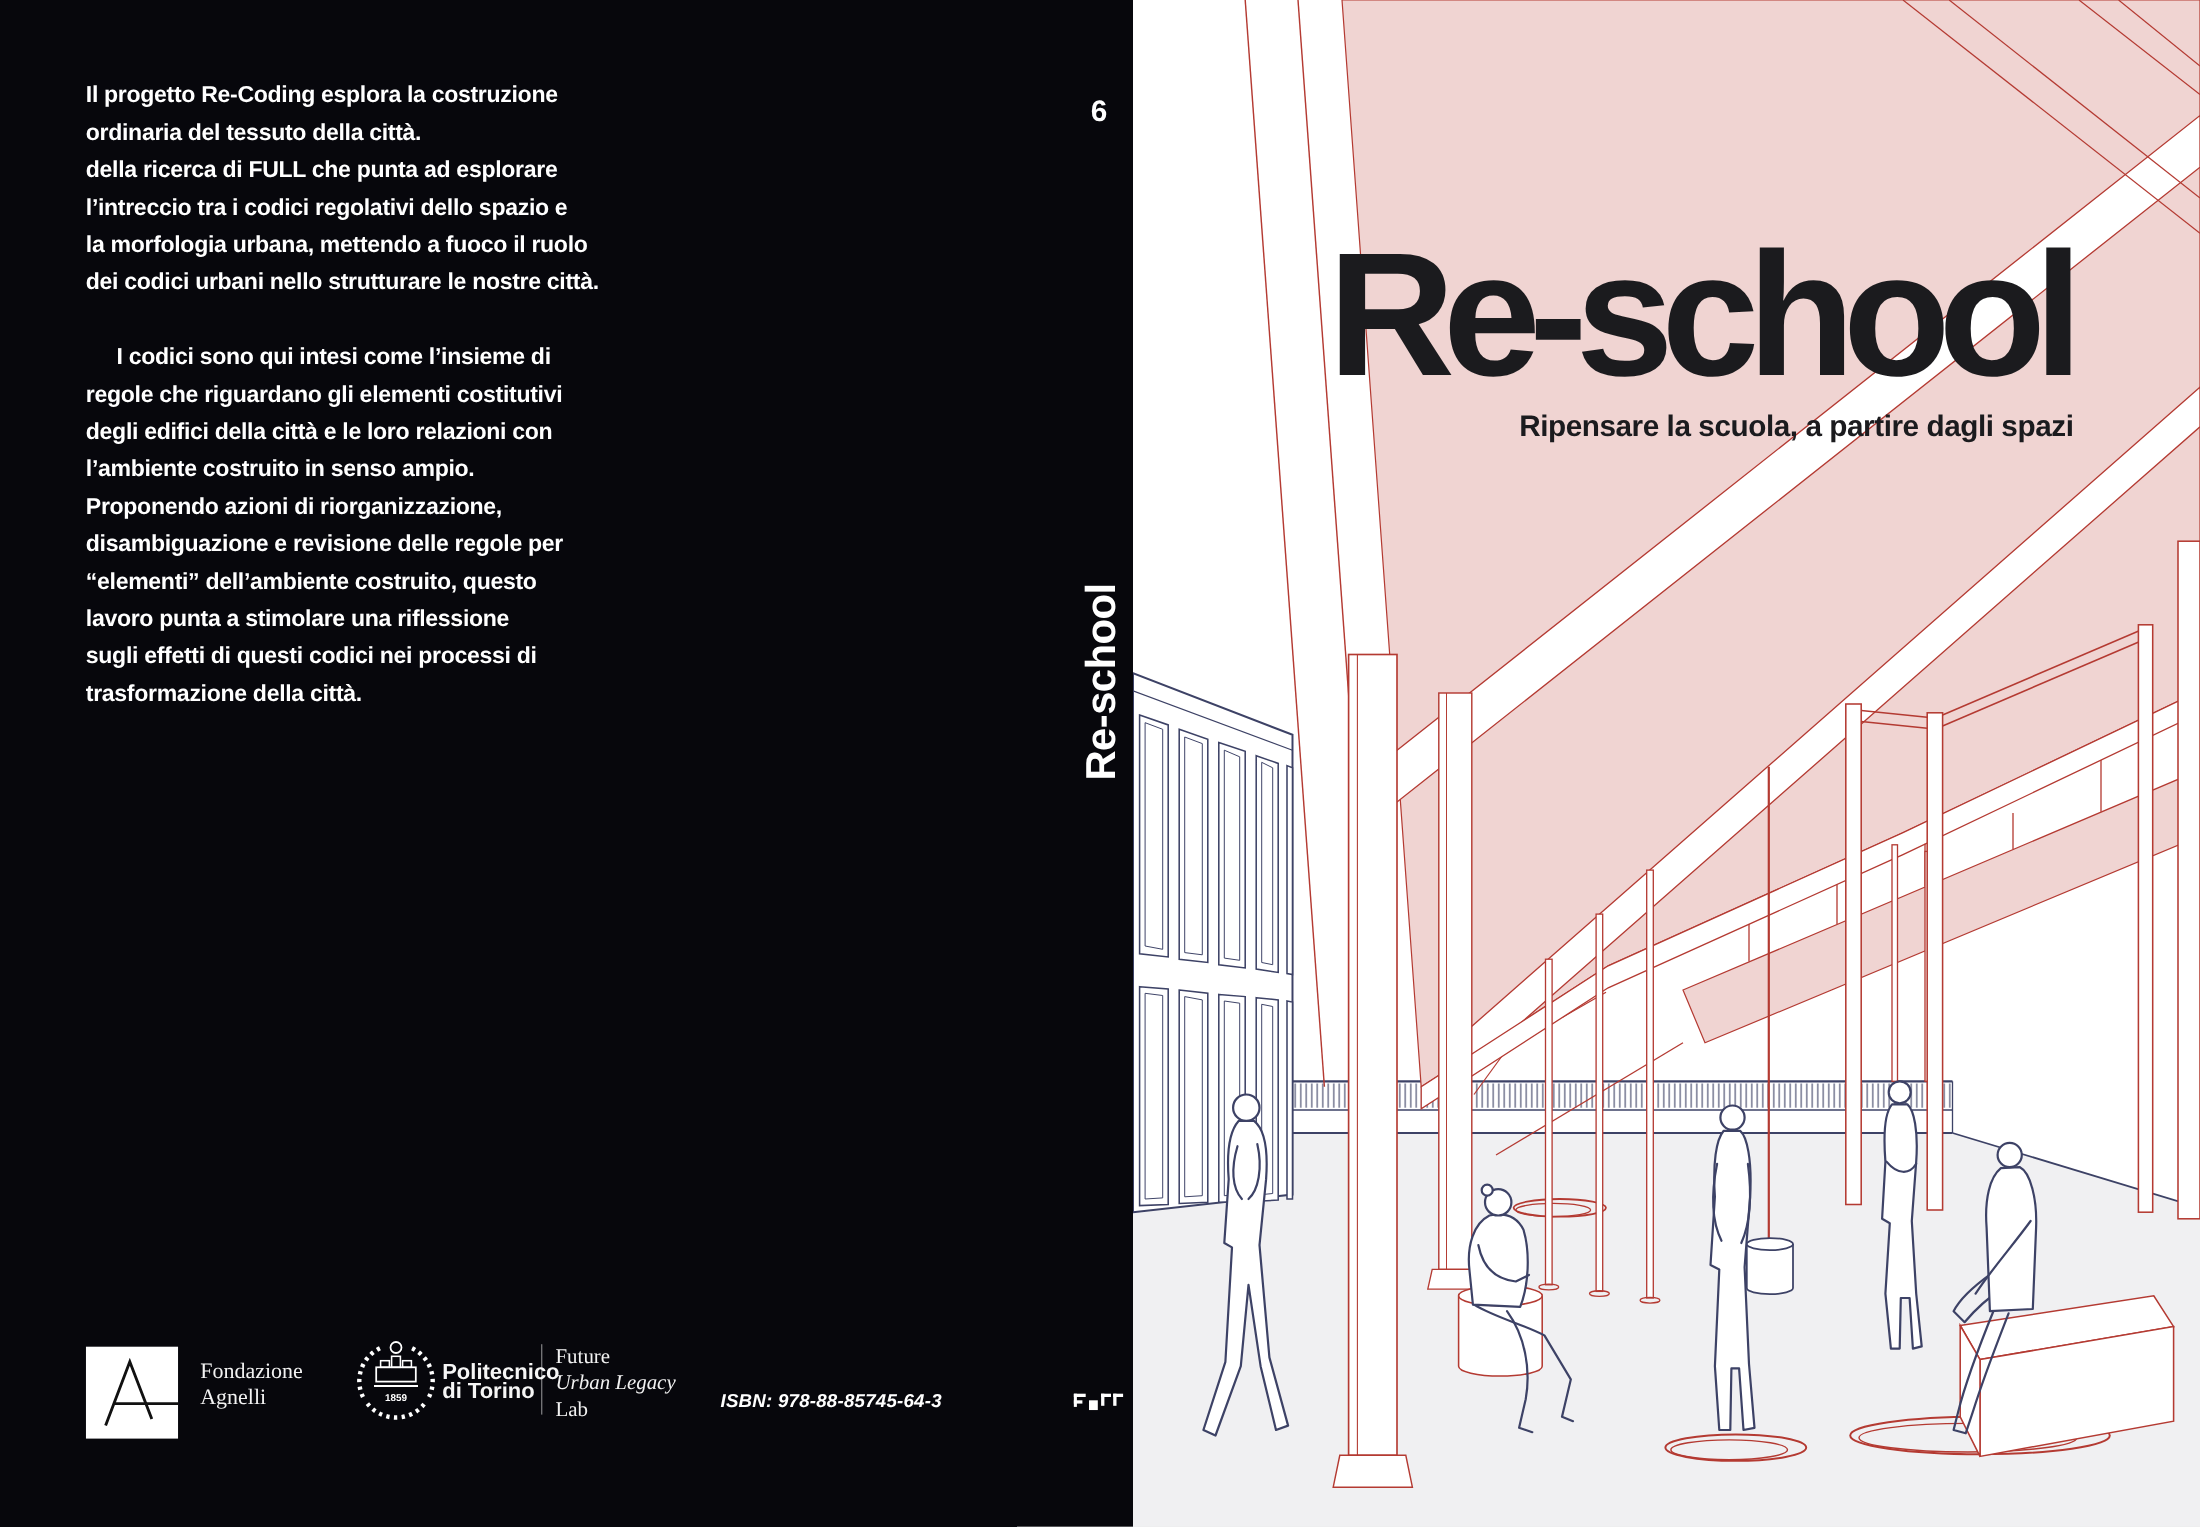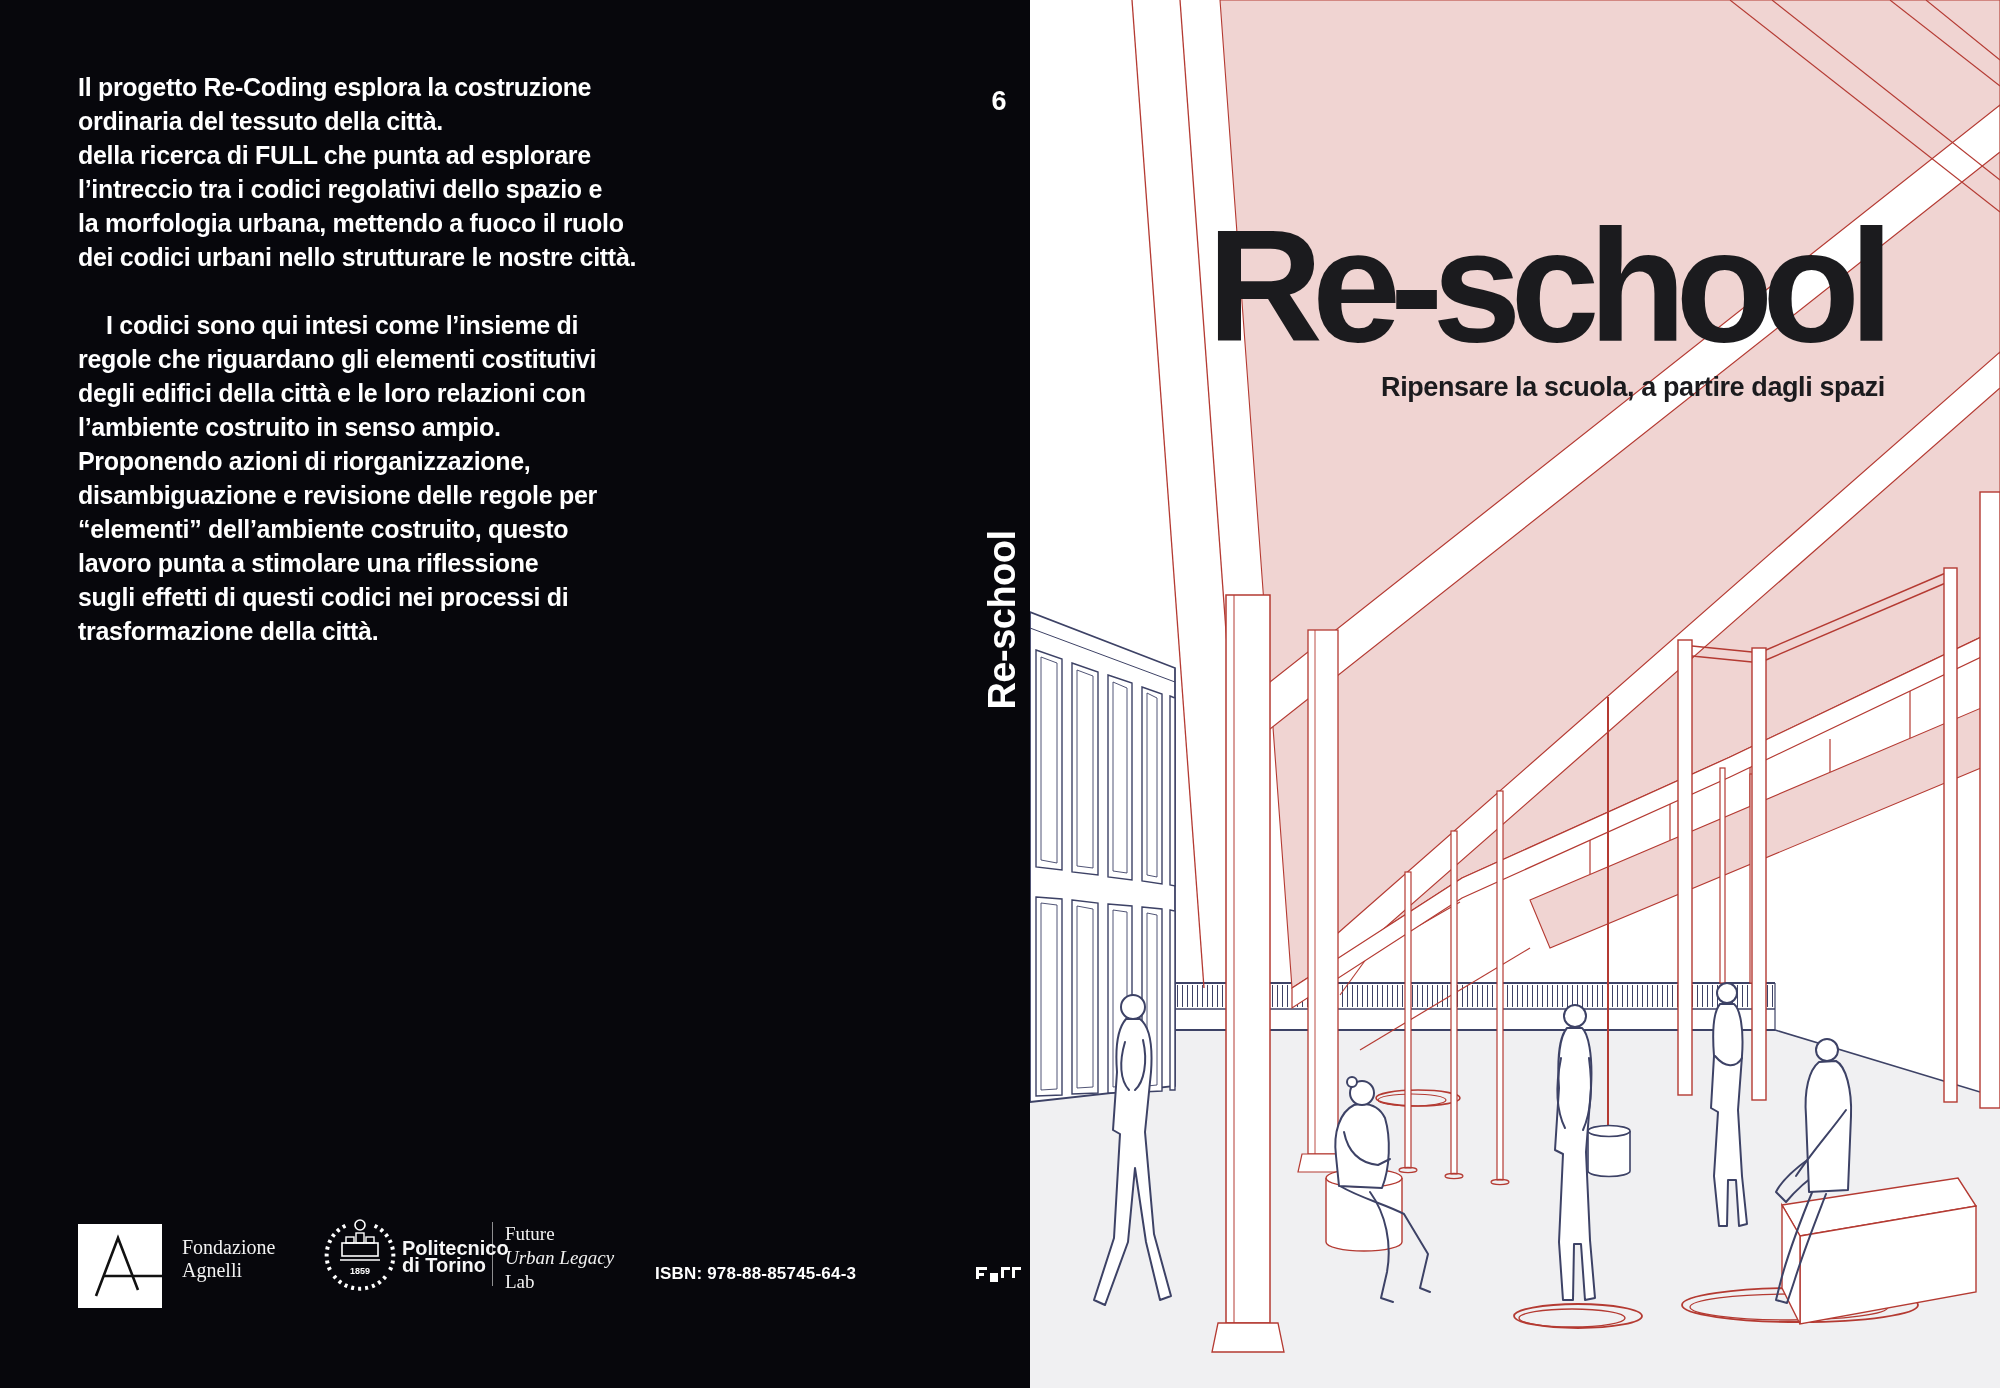--- a/index.html
+++ b/index.html
@@ -4,30 +4,30 @@
 <style>
   :root{
     --black:#07070c; --white:#ffffff; --pink:#f0d4d2; --red:#b43a32;
     --navy:#3d4266; --floor:#f0f0f2; --ink:#1b1b1e;
   }
   *{margin:0;padding:0;box-sizing:border-box;}
   body{width:2000px;height:1388px;background:#fff;font-family:"Liberation Sans",sans-serif;overflow:hidden;}
   .page{position:relative;width:2000px;height:1388px;}
   
   .back{position:absolute;left:0;top:0;width:1030px;height:1388px;background:var(--black);}
-  .blurb{position:absolute;left:78px;top:70px;color:#fff;font-weight:bold;font-size:25px;line-height:34px;letter-spacing:-0.3px;white-space:nowrap;}
+  .blurb{position:absolute;left:78px;top:70px;color:#fff;font-weight:bold;font-size:21px;line-height:34px;letter-spacing:-0.3px;white-space:nowrap;}
   .blurb .para2{margin-top:34px;margin-left:28px;}
   .fa-box{position:absolute;left:78px;top:1224px;}
   .fa-text{position:absolute;left:182px;top:1236px;color:#f2f2f2;font-family:"Liberation Serif",serif;font-size:20px;line-height:23px;font-weight:normal;}
   .polito-seal{position:absolute;left:316px;top:1212px;}
   .polito-text{position:absolute;left:402px;top:1240px;color:#f6f6f6;font-size:20px;line-height:17px;font-weight:bold;}
   .divider{position:absolute;left:492px;top:1222px;width:1px;height:64px;background:rgba(255,255,255,.55);}
   .full-text{position:absolute;left:505px;top:1222px;color:#f2f2f2;font-family:"Liberation Serif",serif;font-size:19px;line-height:24px;}
   .full-text .it{font-style:italic;}
-  .isbn{position:absolute;left:655px;top:1264px;color:#fff;font-size:17px;font-weight:bold;letter-spacing:.2px;}
+  .isbn{position:absolute;left:655px;top:1264px;color:#fff;font-size:17px;font-weight:bold;letter-spacing:.2px;font-style:italic;}
   
   .spine-num{position:absolute;left:984px;top:86px;width:30px;text-align:center;color:#fff;font-size:27px;font-weight:bold;}
   .spine-title{position:absolute;left:1002px;top:620px;transform:translate(-50%,-50%) rotate(-90deg);color:#fff;font-size:38px;font-weight:bold;letter-spacing:-0.5px;white-space:nowrap;}
   .spine-logo{position:absolute;left:976px;top:1264px;}
   
   .front{position:absolute;left:1030px;top:0;width:970px;height:1388px;background:#fff;}
   .cover-art{position:absolute;left:0;top:0;}
   .title{position:absolute;left:0;top:206px;width:970px;padding-left:60px;text-align:center;color:var(--ink);font-size:160px;line-height:1;font-weight:bold;letter-spacing:-0.068em;}
   .subtitle{position:absolute;left:0;top:372px;width:1146px;padding-left:60px;text-align:center;color:var(--ink);font-size:27px;font-weight:bold;letter-spacing:-0.4px;}
   .cover-footer{position:absolute;left:288px;top:1266px;font-size:26px;color:#101014;white-space:nowrap;}

